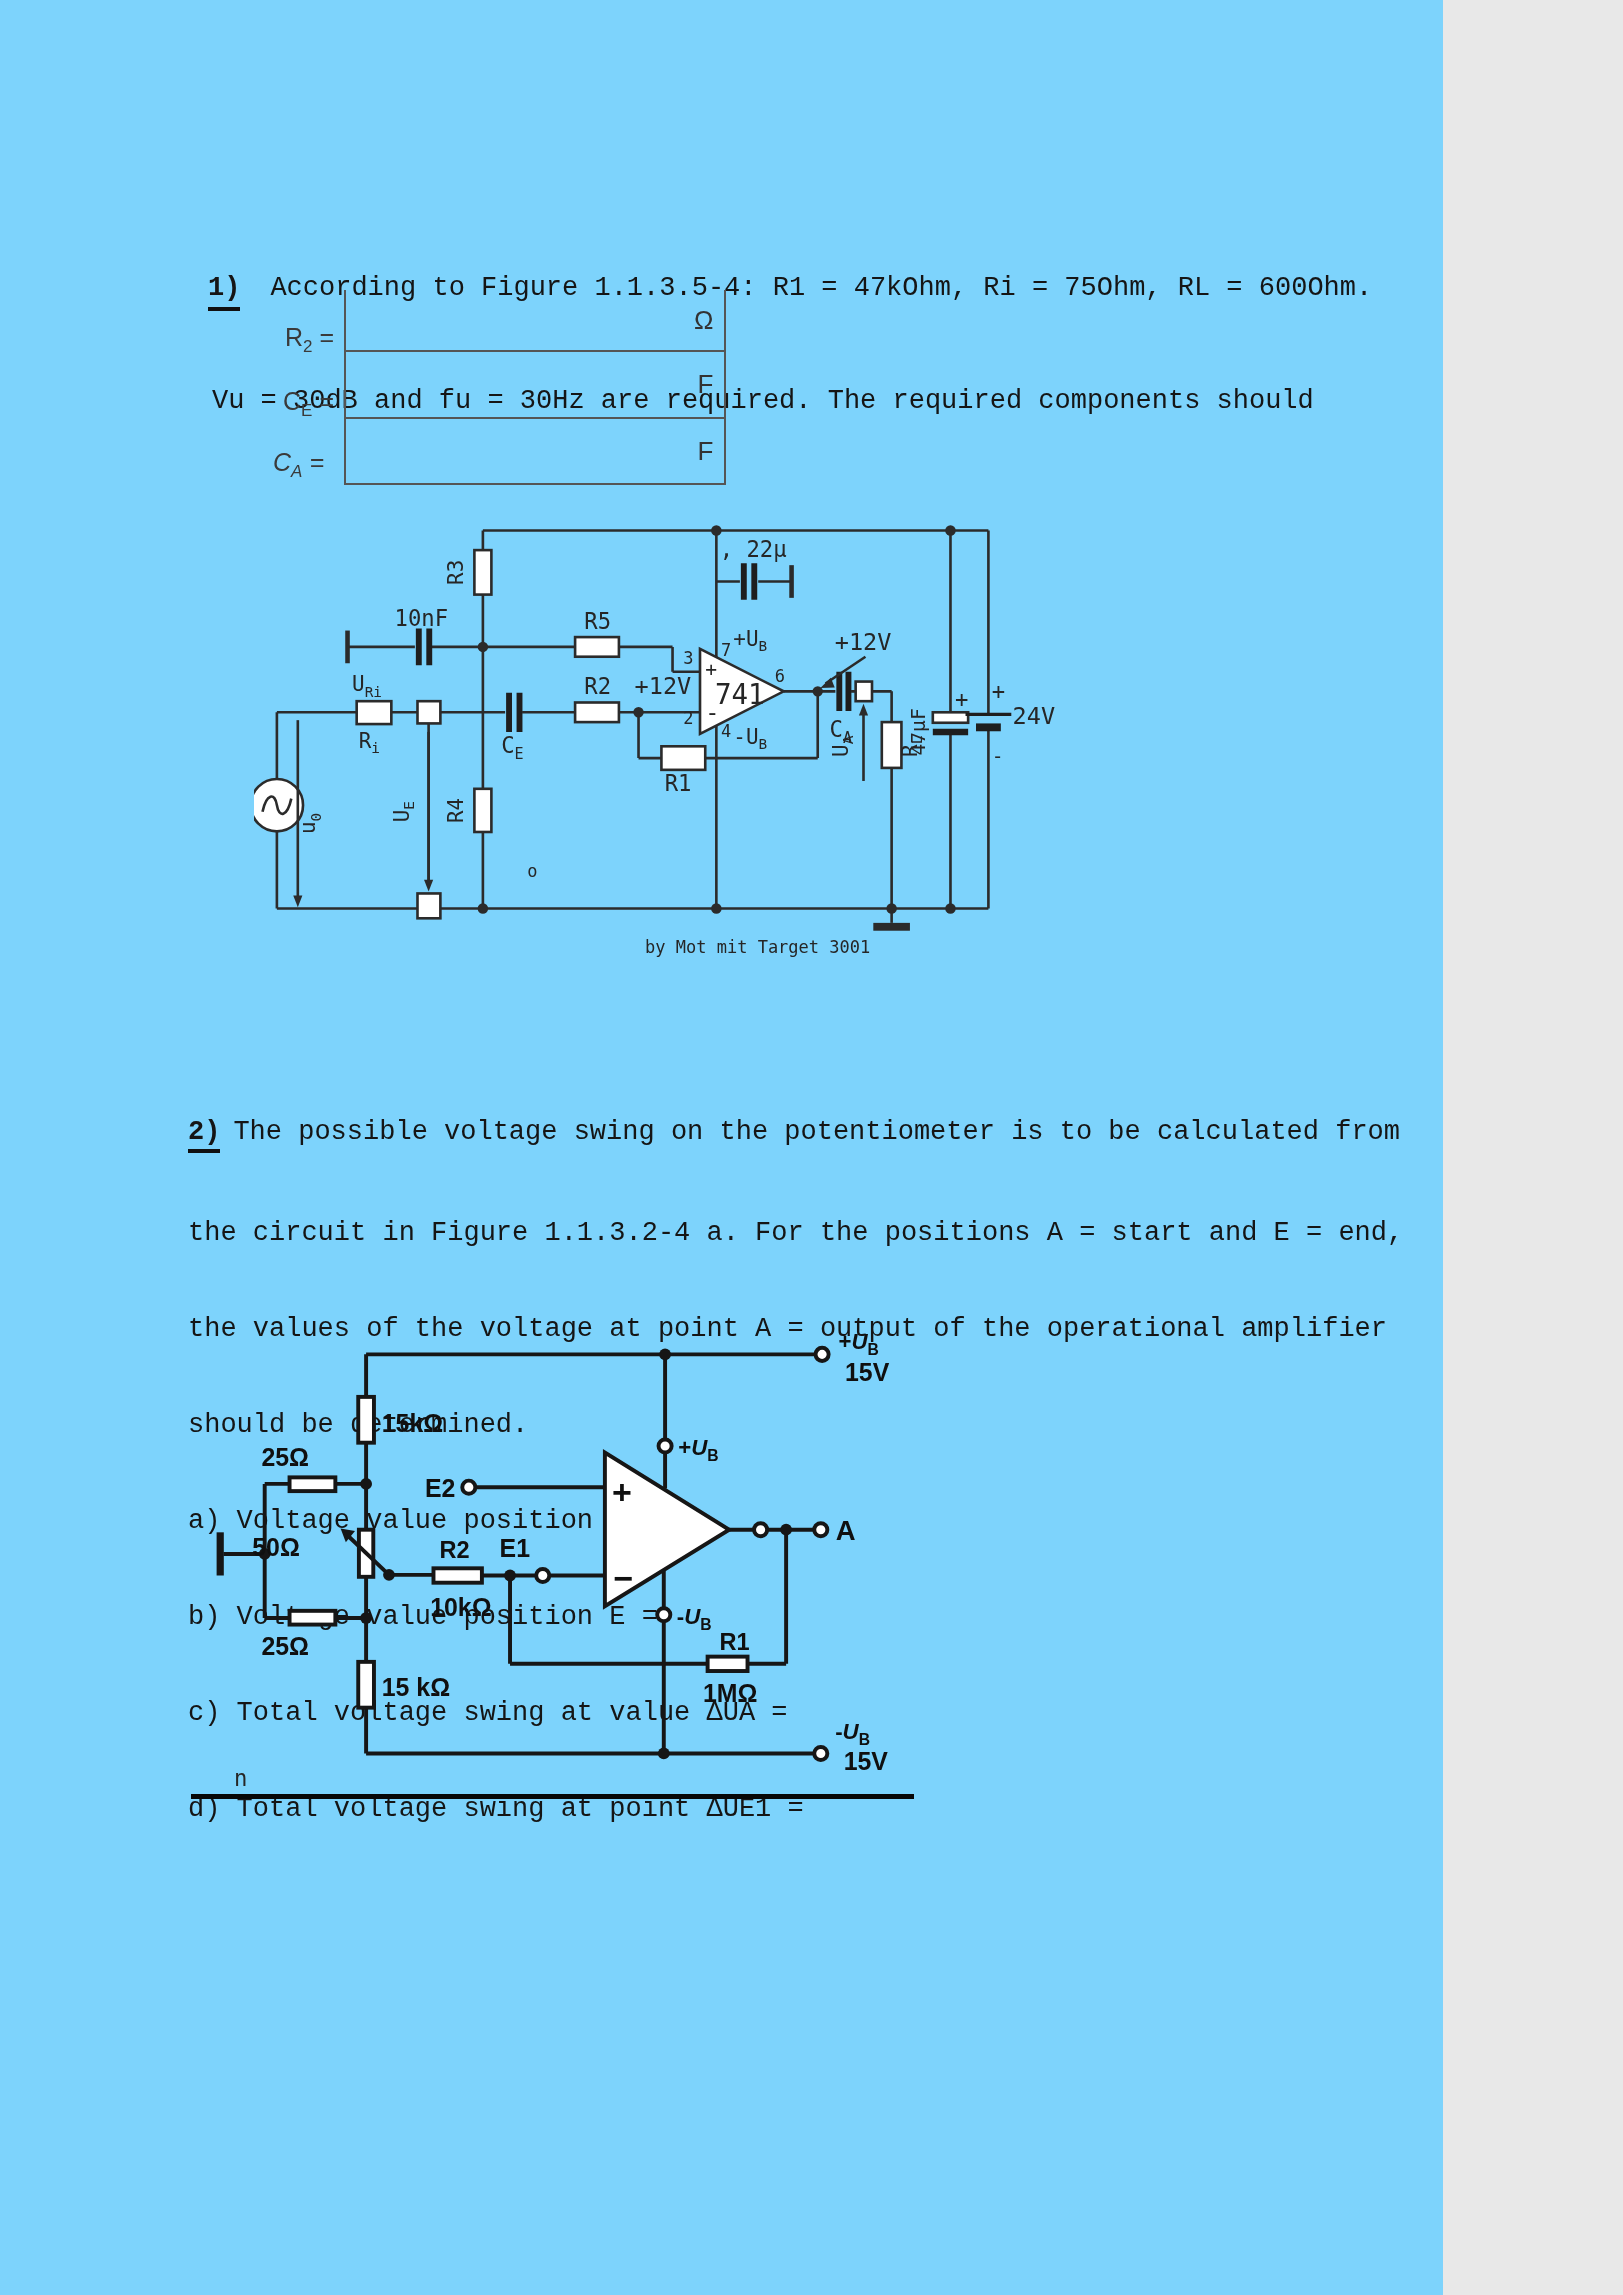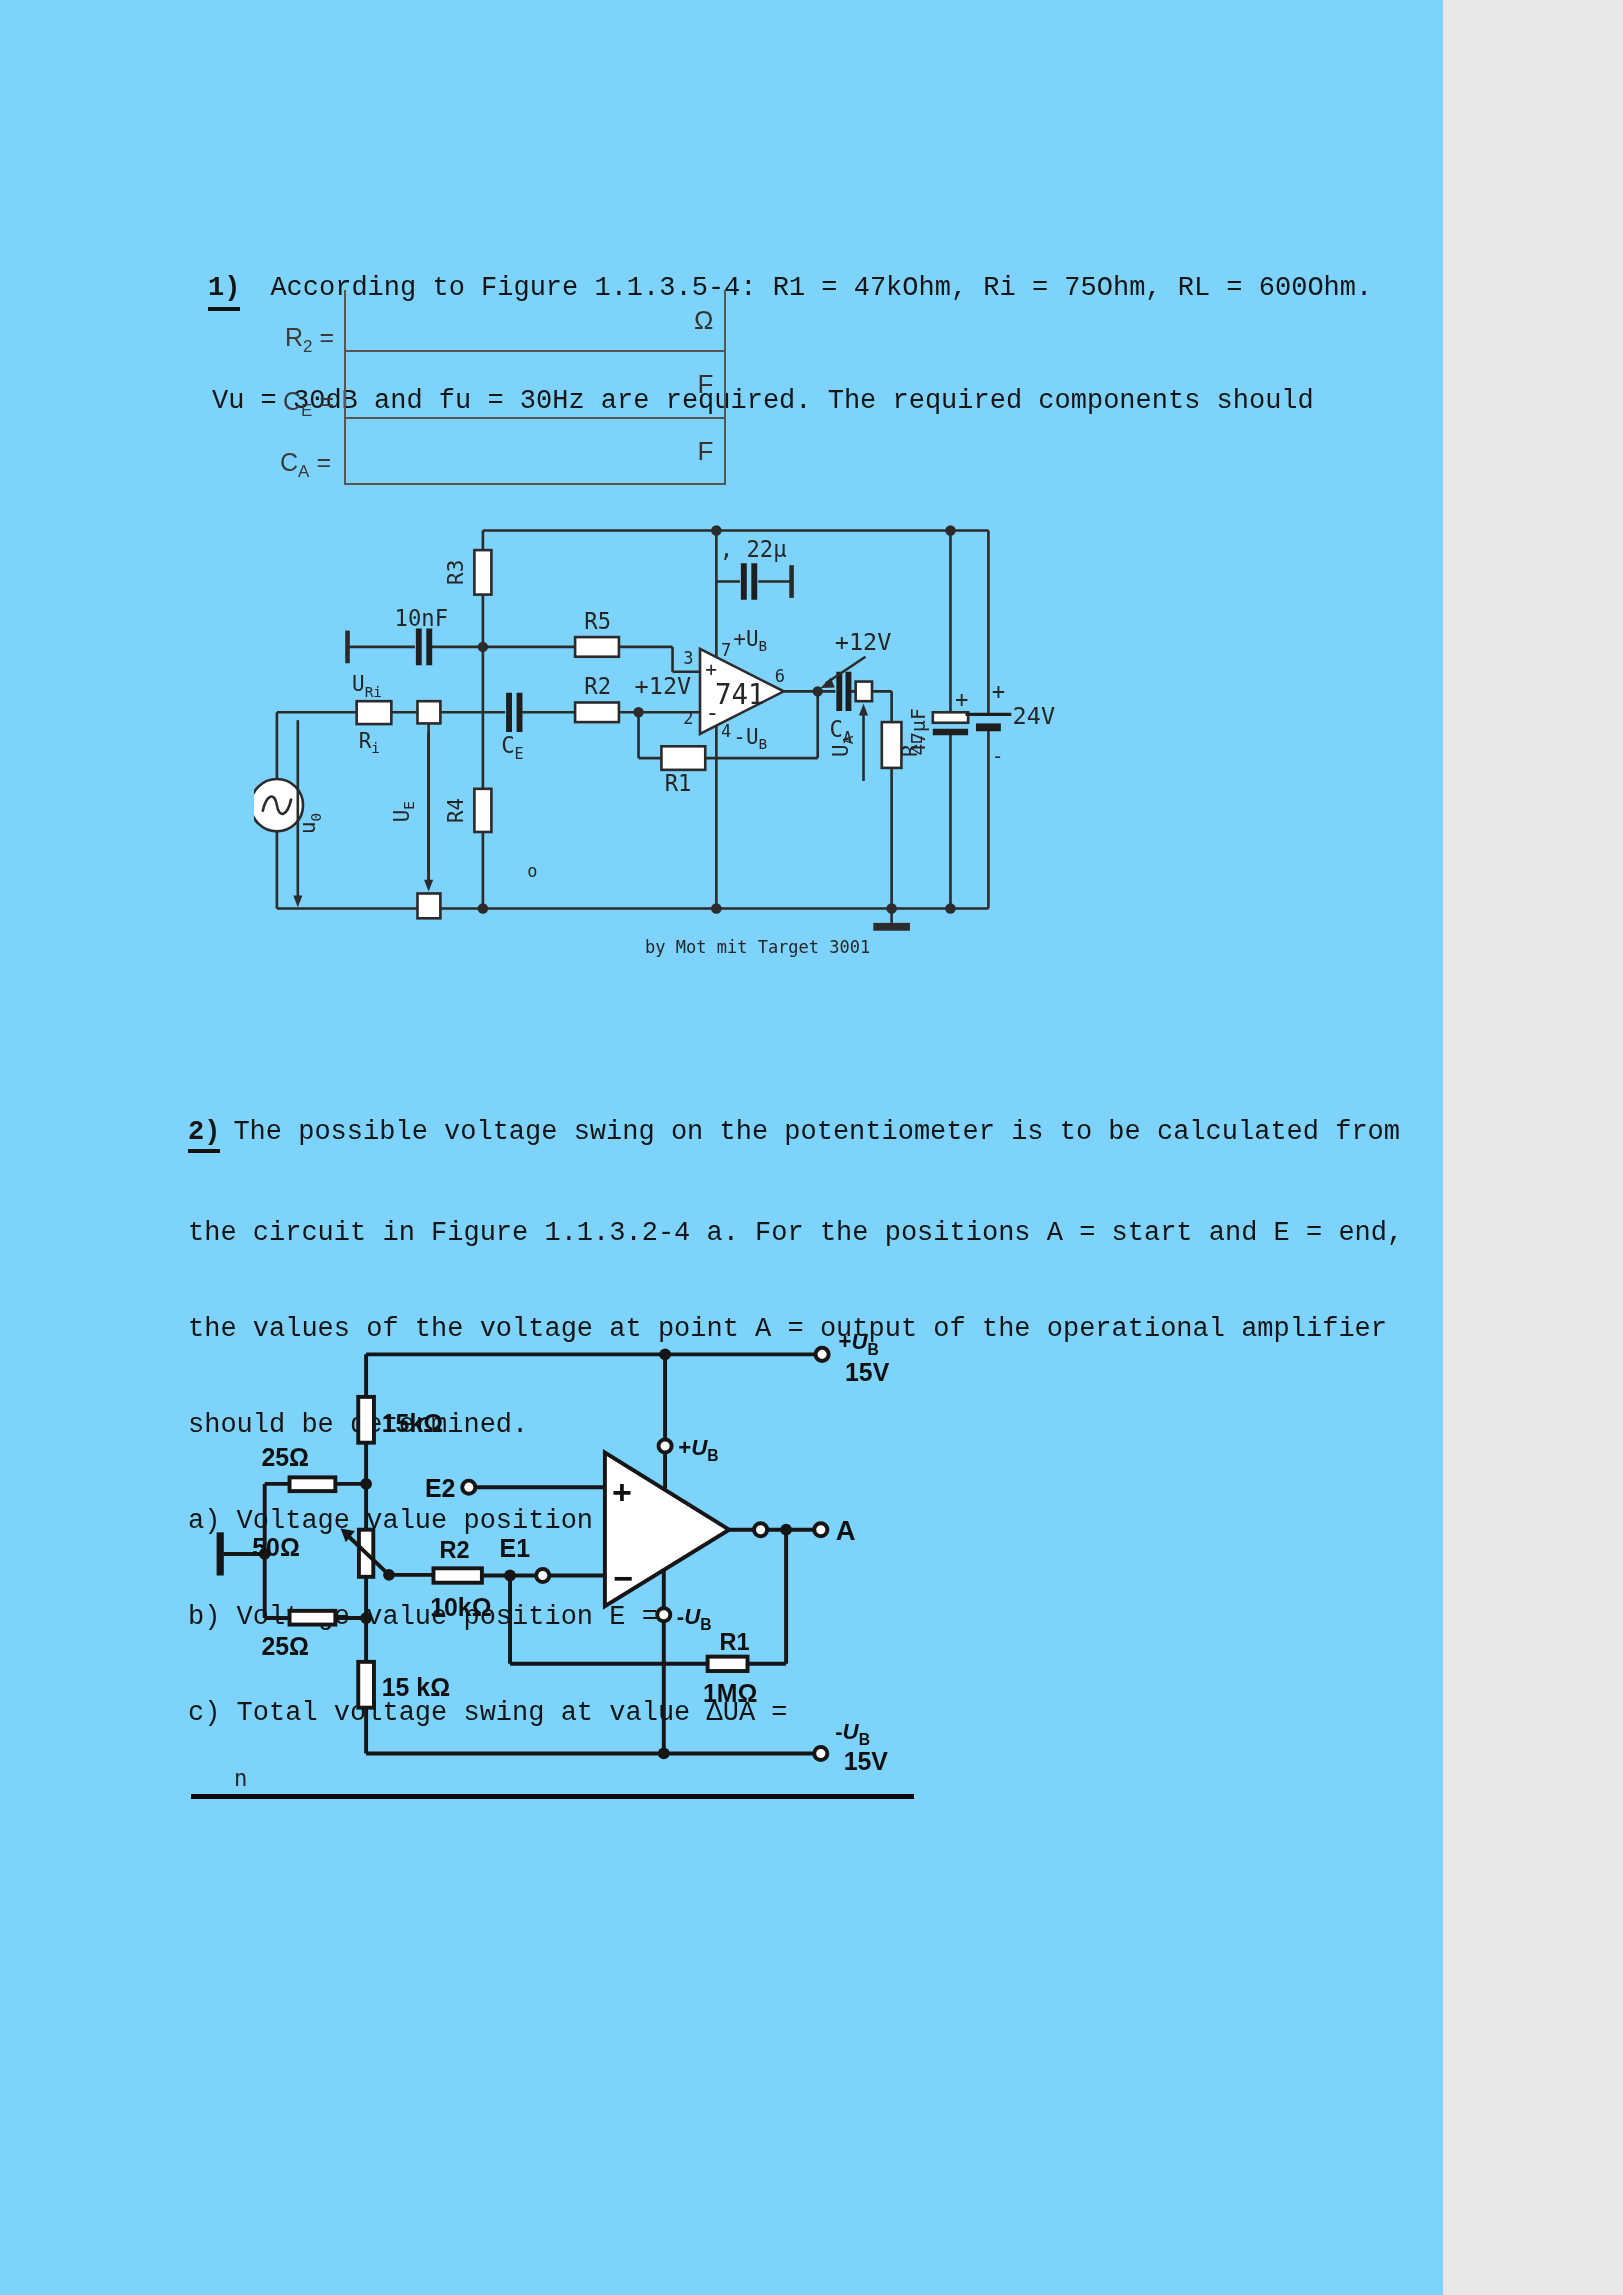--- a/index.html
+++ b/index.html
@@ -30,21 +30,21 @@
 
 <div id="page">
 
   <div class="qblock" style="left:208px;top:198px;">
     <div class="qline"><span class="qnum">1)</span><span>According to Figure 1.1.3.5-4: R1 = 47kOhm, Ri = 75Ohm, RL = 600Ohm.</span></div>
     <div class="qline indent">Vu = 30dB and fu = 30Hz are required. The required components should</div>
   </div>
 
   <div class="ans-label" style="left:255px;top:315px;margin-top:8px;"><span>R</span><sub>2</sub> <span>=</span></div>
   <div class="ans-label" style="left:255px;top:387px;"><span>C</span><sub>E</sub> <span>=</span></div>
-  <div class="ans-label" style="left:252px;top:448px;"><span>C</span><sub>A</sub> <span>=</span></div>
+  <div class="ans-label" style="left:245px;top:448px;font-style:italic;"><span>C</span><sub>A</sub> <span>=</span></div>
 
   <div id="ansbox">
     <div class="ansrow" style="height:60px;">
         <span>Ω</span>
       </div>
     <div class="ansrow" style="height:65px;">
         <span>F</span>
       </div>
     <div class="ansrow" style="height:64px;">
         <span>F</span>
@@ -195,20 +195,21 @@
   </svg>
 
   <div class="qblock qblock2" style="left:188px;top:1052px;">
     <div class="qline"><span class="qnum qnum2">2)</span><span>The possible voltage swing on the potentiometer is to be calculated from</span></div>
     <div class="qline">the circuit in Figure 1.1.3.2-4 a. For the positions A = start and E = end,</div>
     <div class="qline">the values of the voltage at point A = output of the operational amplifier</div>
     <div class="qline">should be determined.</div>
     <div class="qline">a) Voltage value position A =</div>
     <div class="qline">b) Voltage value position E =</div>
     <div class="qline">c) Total voltage swing at value ΔUA =</div>
+    <div class="qline">d) Total voltage swing at point ΔUE1 =</div>
   </div>
 
   <svg style="position:absolute;left:196px;top:1328px;" width="772" height="478" viewBox="0 0 1180 730">
     <g stroke="#161616" stroke-width="6" fill="none">
 
       <path d="M260,105 V40 M260,40 H947"></path>
       <path d="M717,40 V170 M717,190 V245"></path>
 
       <path d="M260,175 V308 M260,380 V510 M260,580 V650"></path>
       <path d="M105,238 H143 M212,238 H260"></path>

